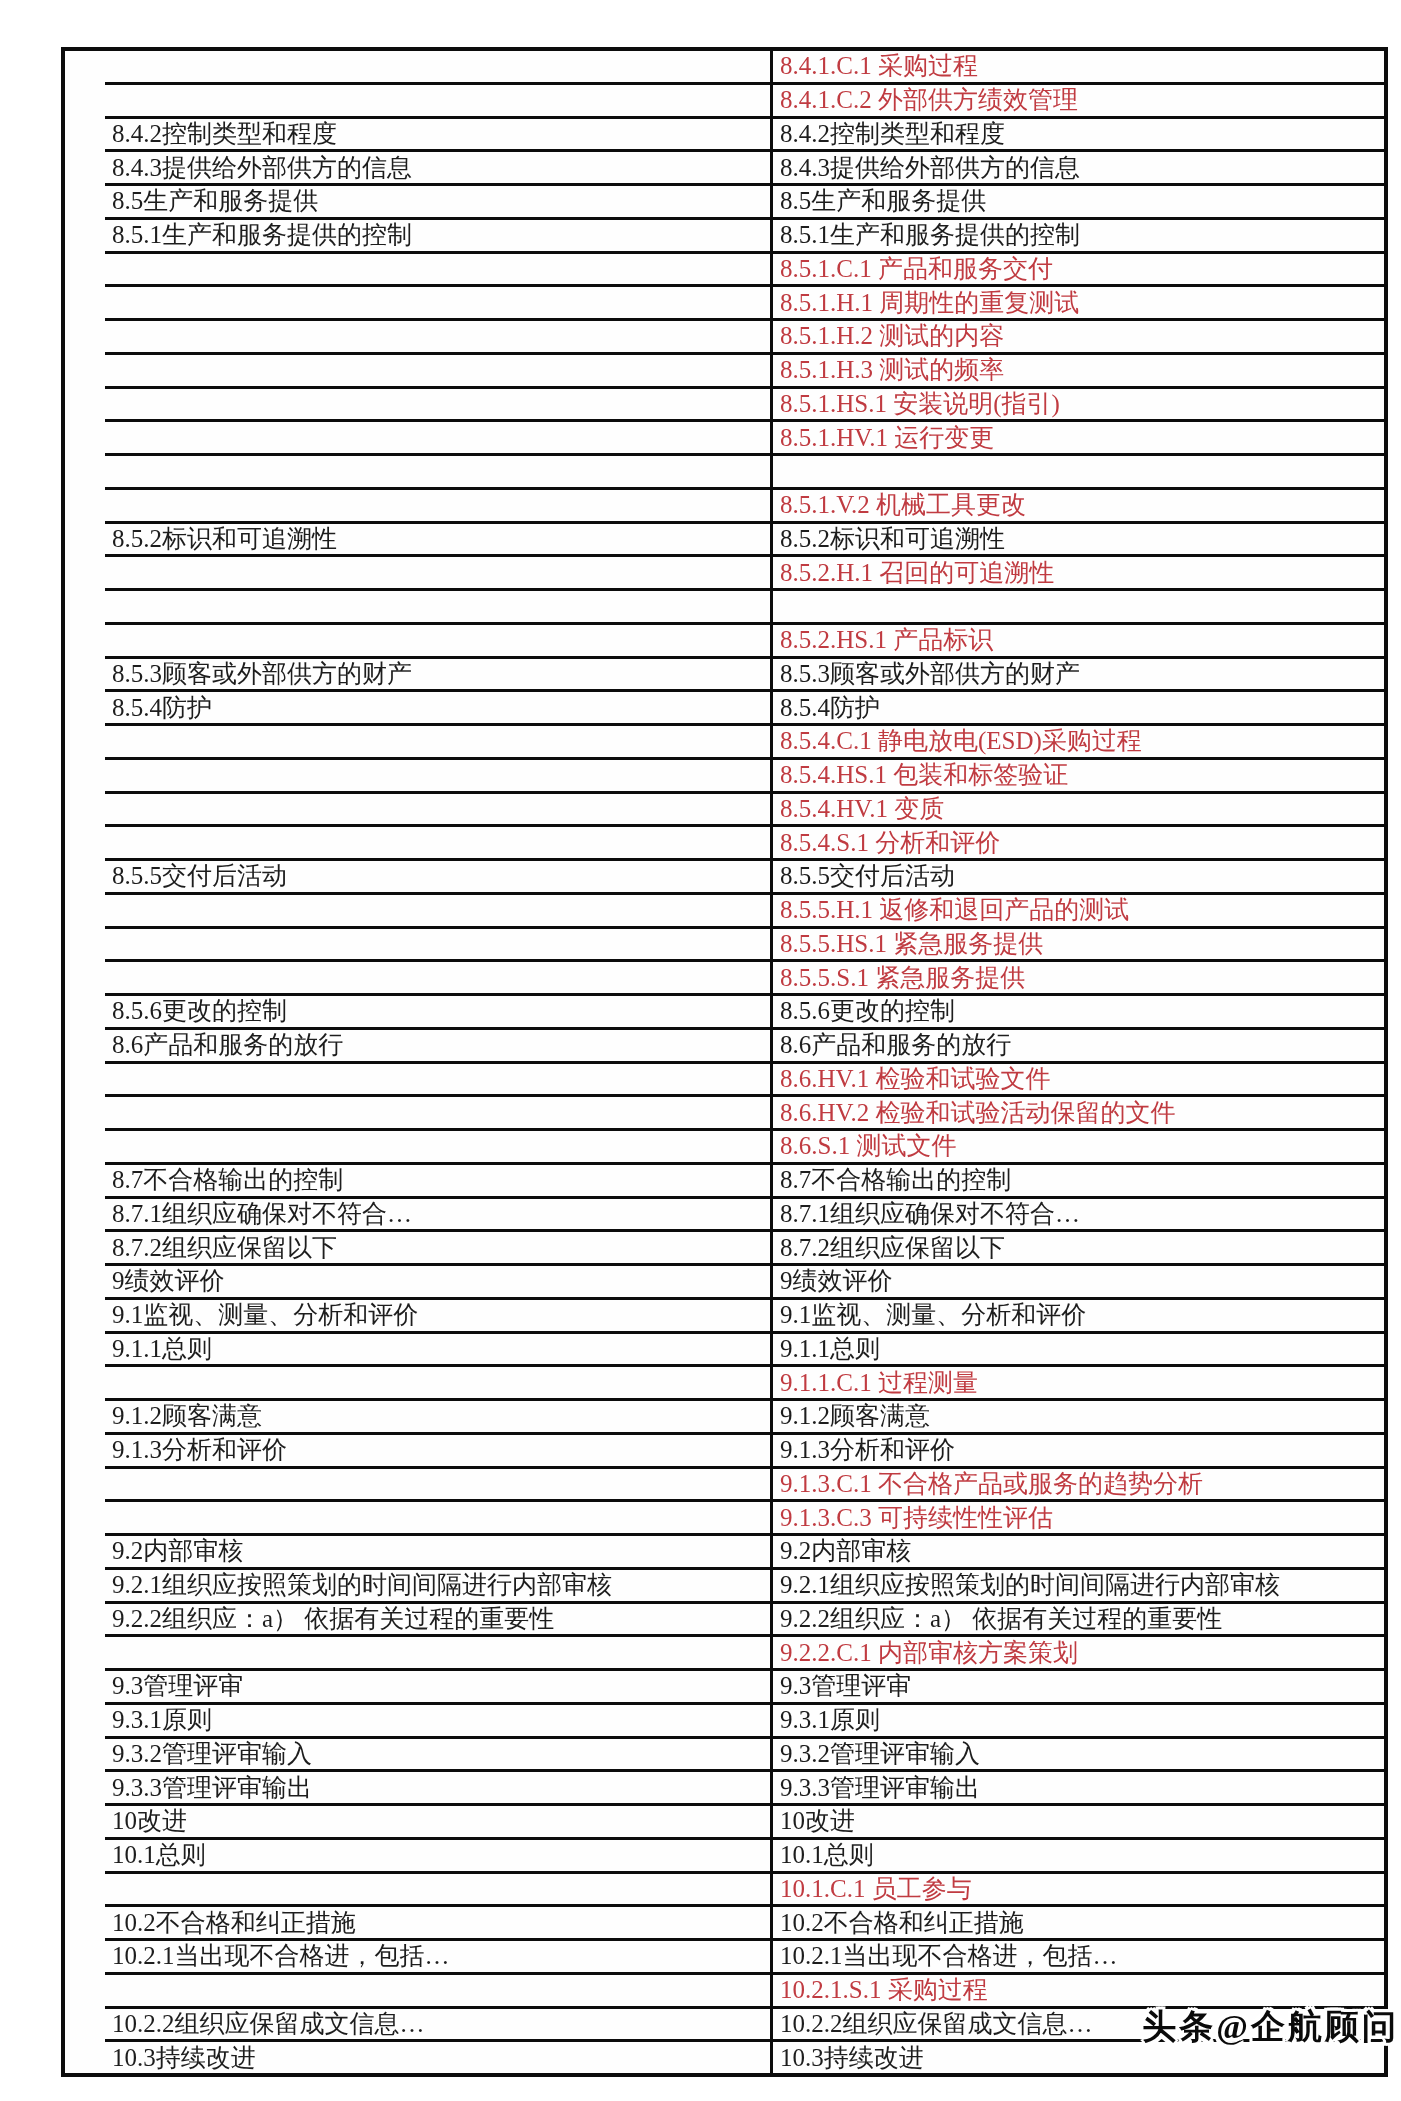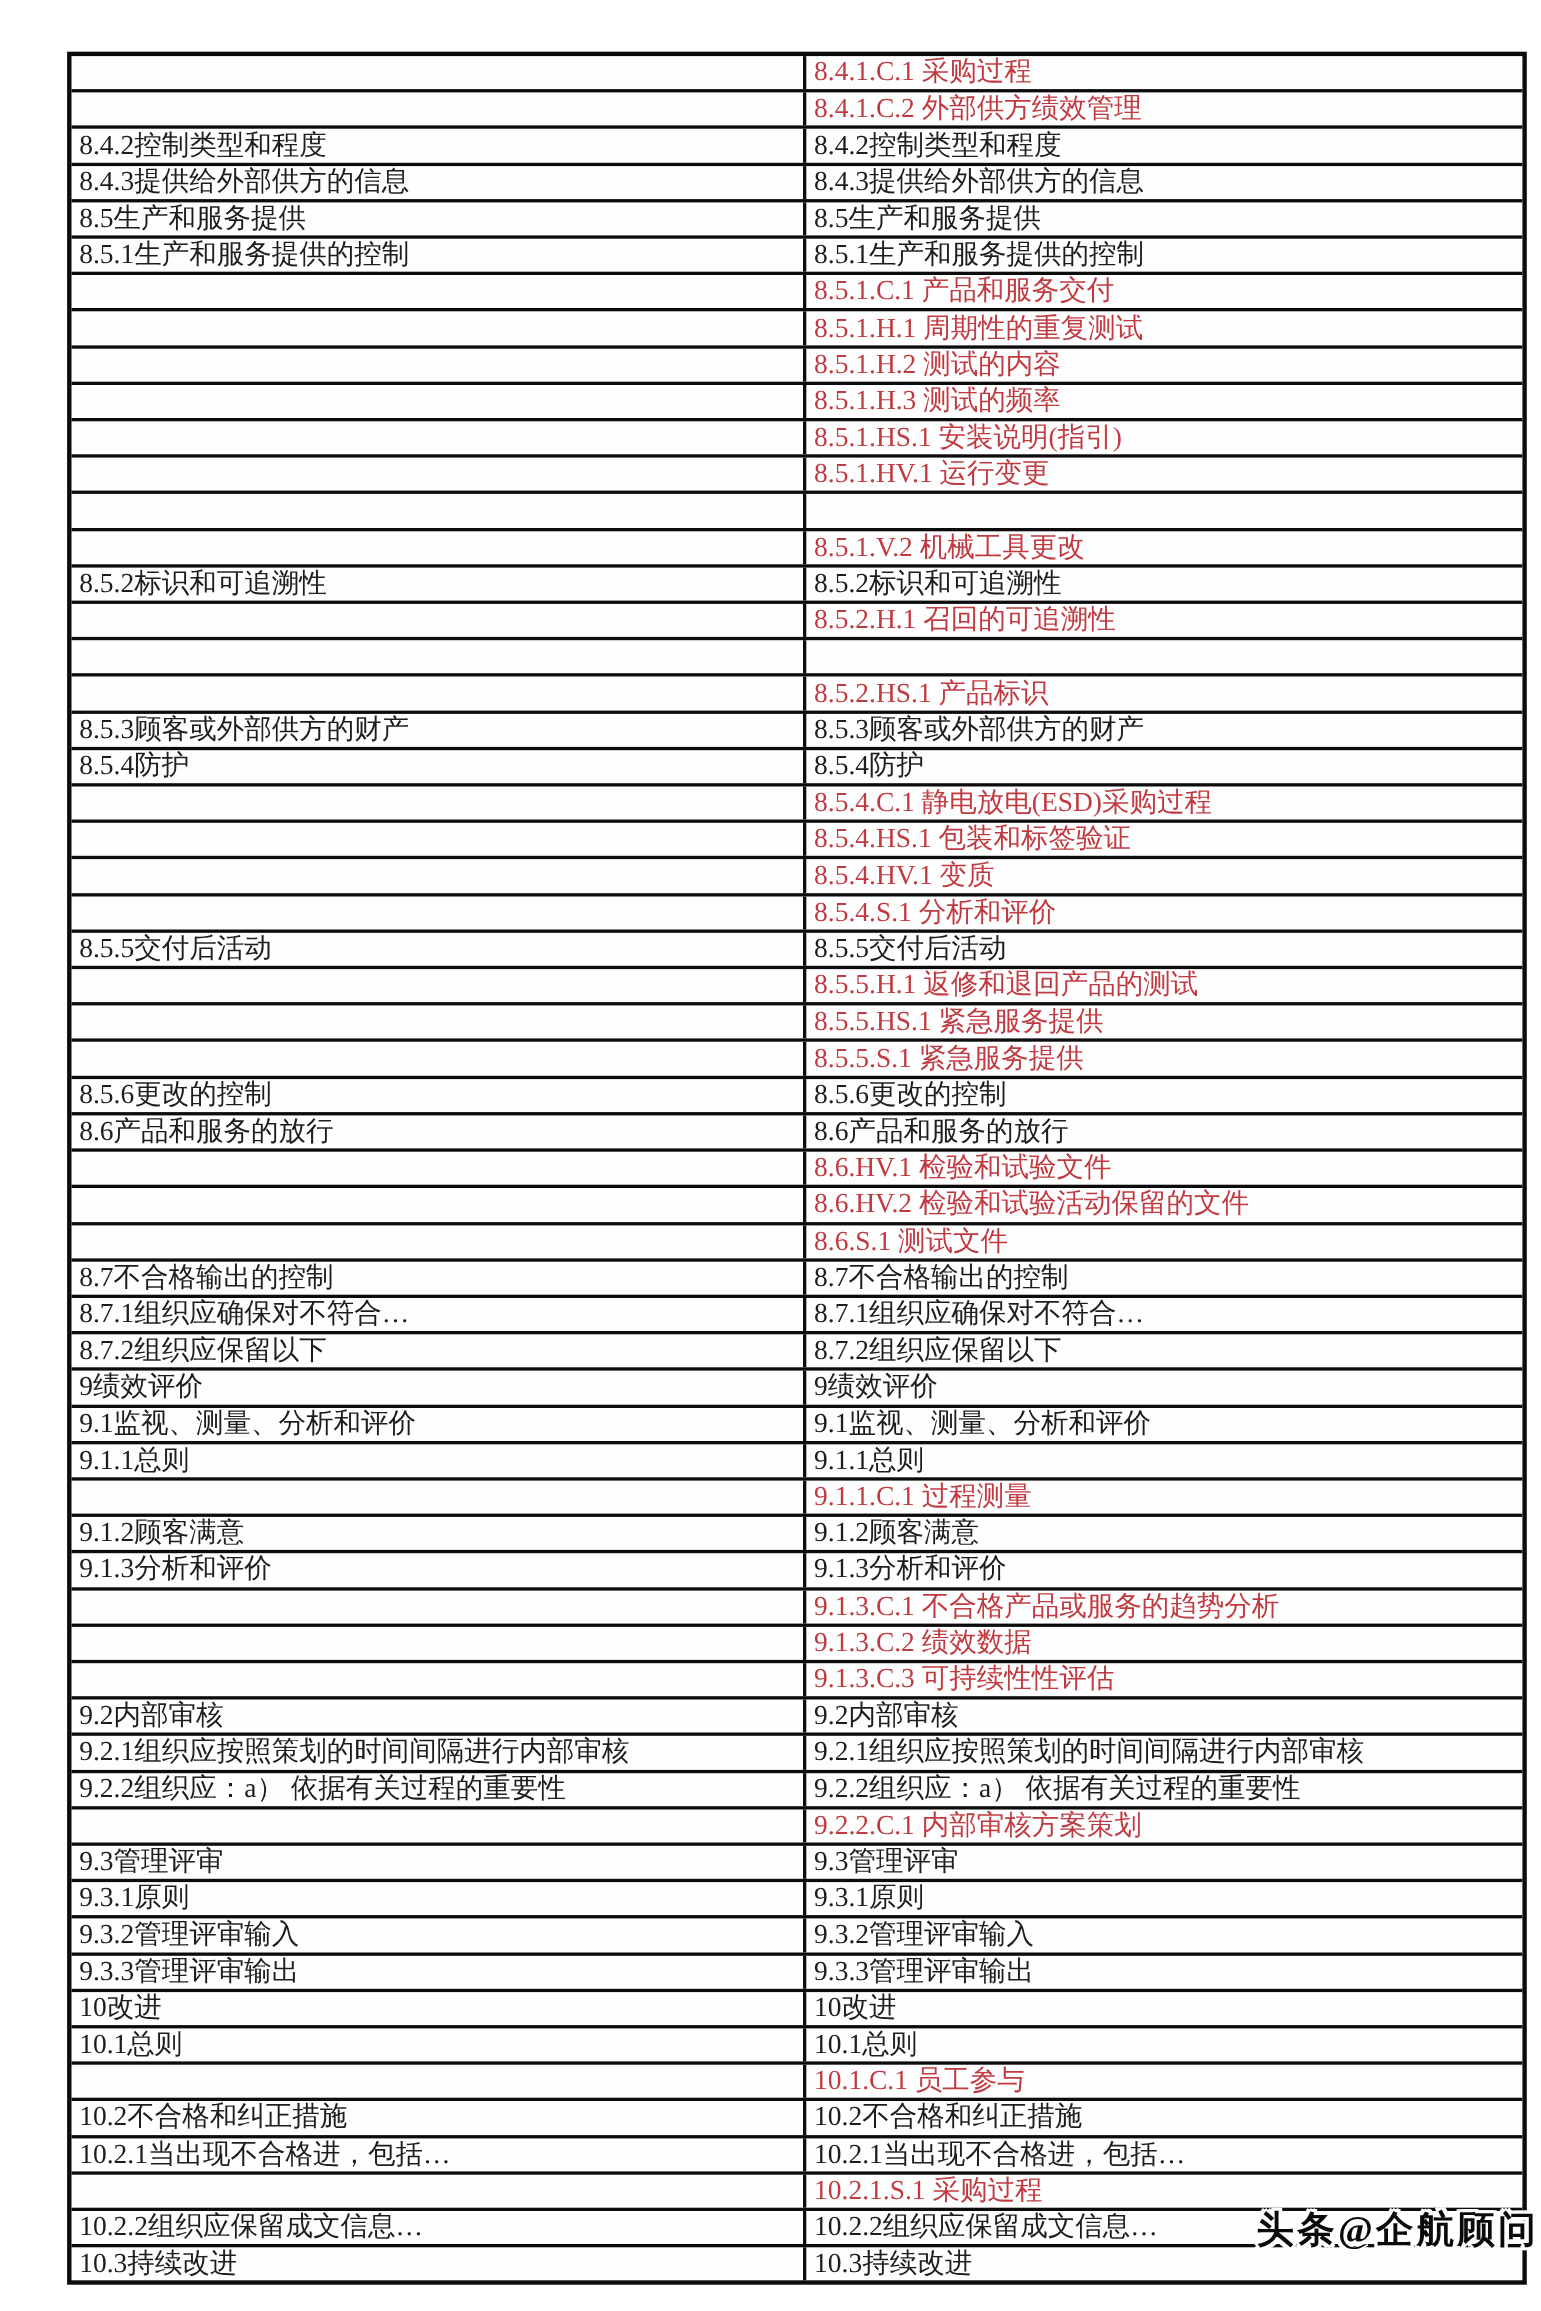--- a/index.html
+++ b/index.html
@@ -18,20 +18,21 @@
     position: absolute;
     left: 61px;
     top: 47px;
     width: 1327px;
     height: 2030px;
     box-sizing: border-box;
     border: 4px solid #0c0c0c;
     display: flex;
     flex-direction: column;
     background: #fefefe;
+    padding-left: 40px;
   }
   .row {
     flex: 1 1 0;
     display: flex;
     border-top: 3px solid #0c0c0c;
     min-height: 0;
   }
   .row:first-child {
     border-top: none;
   }
@@ -241,24 +242,20 @@
     <div class="row">
       <div class="cell left">9.1.3分析和评价</div>
       <div class="cell right">9.1.3分析和评价</div>
     </div>
     <div class="row">
       <div class="cell left"></div>
       <div class="cell right red">9.1.3.C.1 不合格产品或服务的趋势分析</div>
     </div>
     <div class="row">
       <div class="cell left"></div>
-      <div class="cell right red">9.1.3.C.2 绩效数据</div>
-    </div>
-    <div class="row">
-      <div class="cell left"></div>
       <div class="cell right red">9.1.3.C.3 可持续性性评估</div>
     </div>
     <div class="row">
       <div class="cell left">9.2内部审核</div>
       <div class="cell right">9.2内部审核</div>
     </div>
     <div class="row">
       <div class="cell left">9.2.1组织应按照策划的时间间隔进行内部审核</div>
       <div class="cell right">9.2.1组织应按照策划的时间间隔进行内部审核</div>
     </div>

